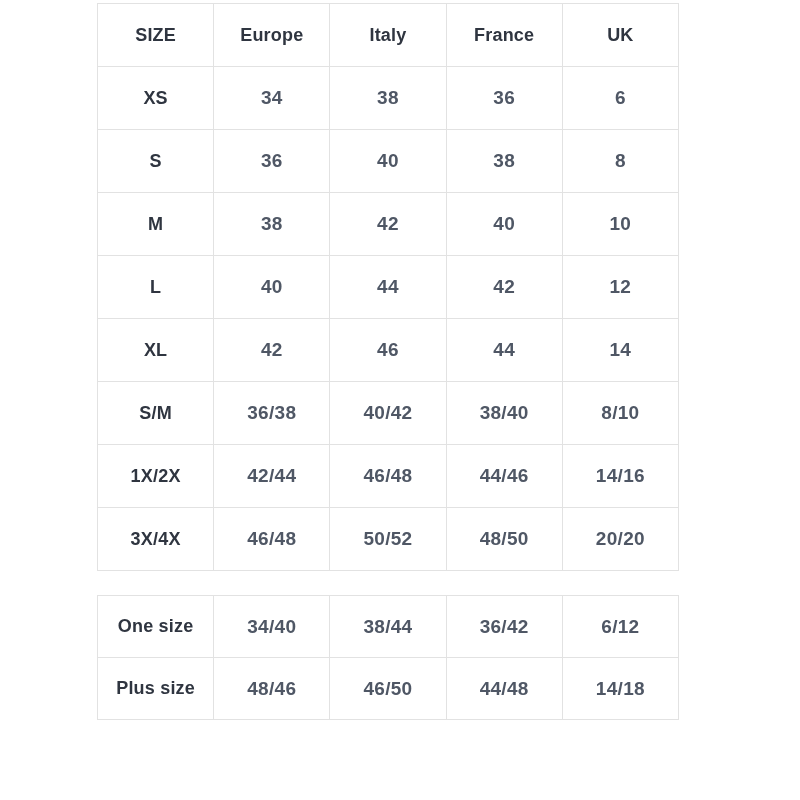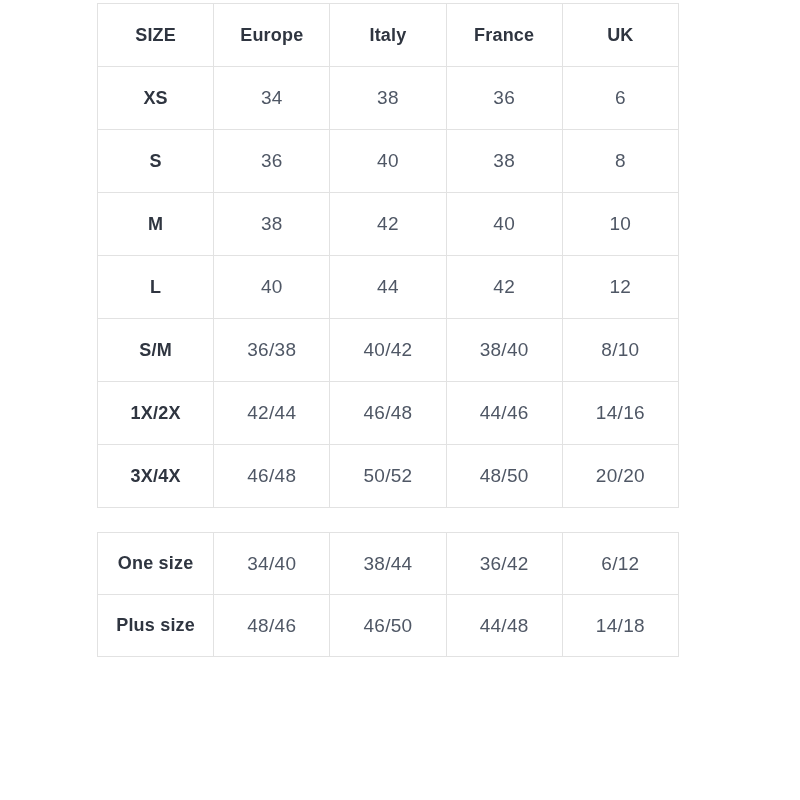--- a/index.html
+++ b/index.html
@@ -35,21 +35,21 @@
     white-space: nowrap;
   }
   .size-table th {
     font-size: 18px;
     font-weight: 700;
     color: #2f3540;
     letter-spacing: 0.2px;
   }
   .size-table td {
     font-size: 19px;
-    font-weight: 400;
+    font-weight: 700;
     color: #4f5765;
     letter-spacing: 0.3px;
   }
   table.secondary {
     margin-top: 24px;
   }
   table.secondary th, table.secondary td {
     height: 61px;
   }
 </style>
@@ -90,20 +90,27 @@
           <td>10</td>
         </tr>
         <tr>
           <th>L</th>
           <td>40</td>
           <td>44</td>
           <td>42</td>
           <td>12</td>
         </tr>
         <tr>
+          <th>XL</th>
+          <td>42</td>
+          <td>46</td>
+          <td>44</td>
+          <td>14</td>
+        </tr>
+        <tr>
           <th>S/M</th>
           <td>36/38</td>
           <td>40/42</td>
           <td>38/40</td>
           <td>8/10</td>
         </tr>
         <tr>
           <th>1X/2X</th>
           <td>42/44</td>
           <td>46/48</td>

